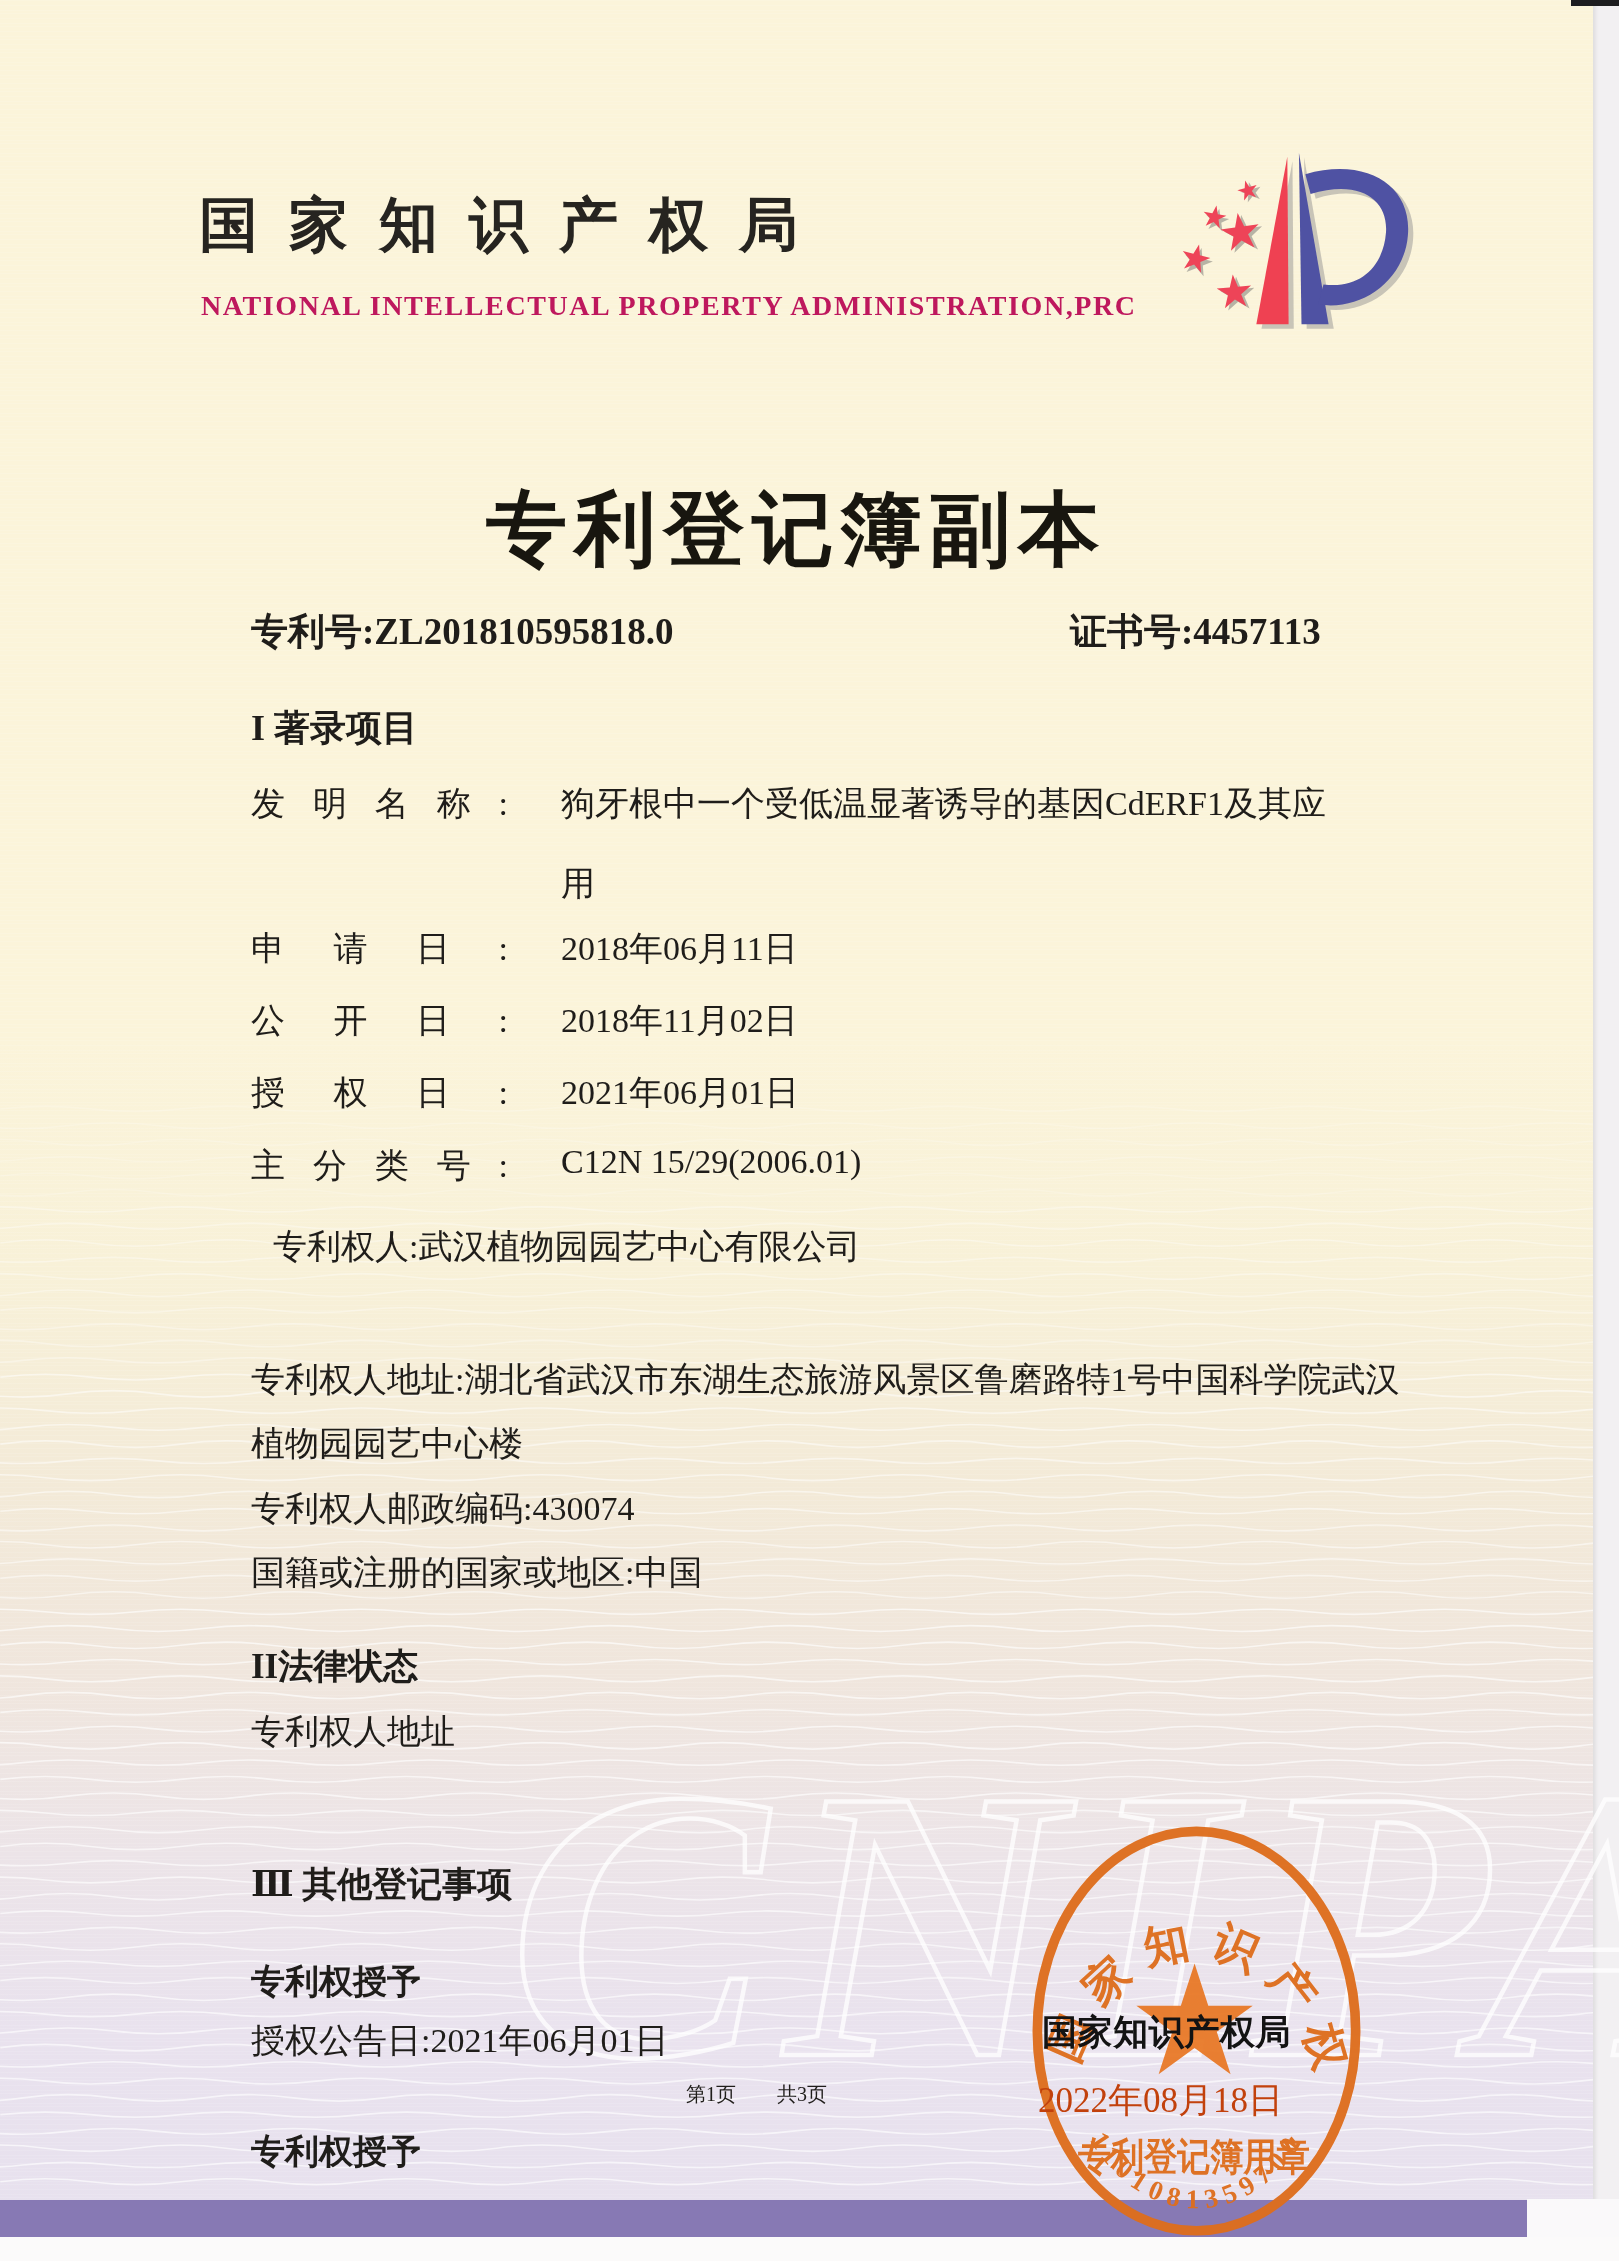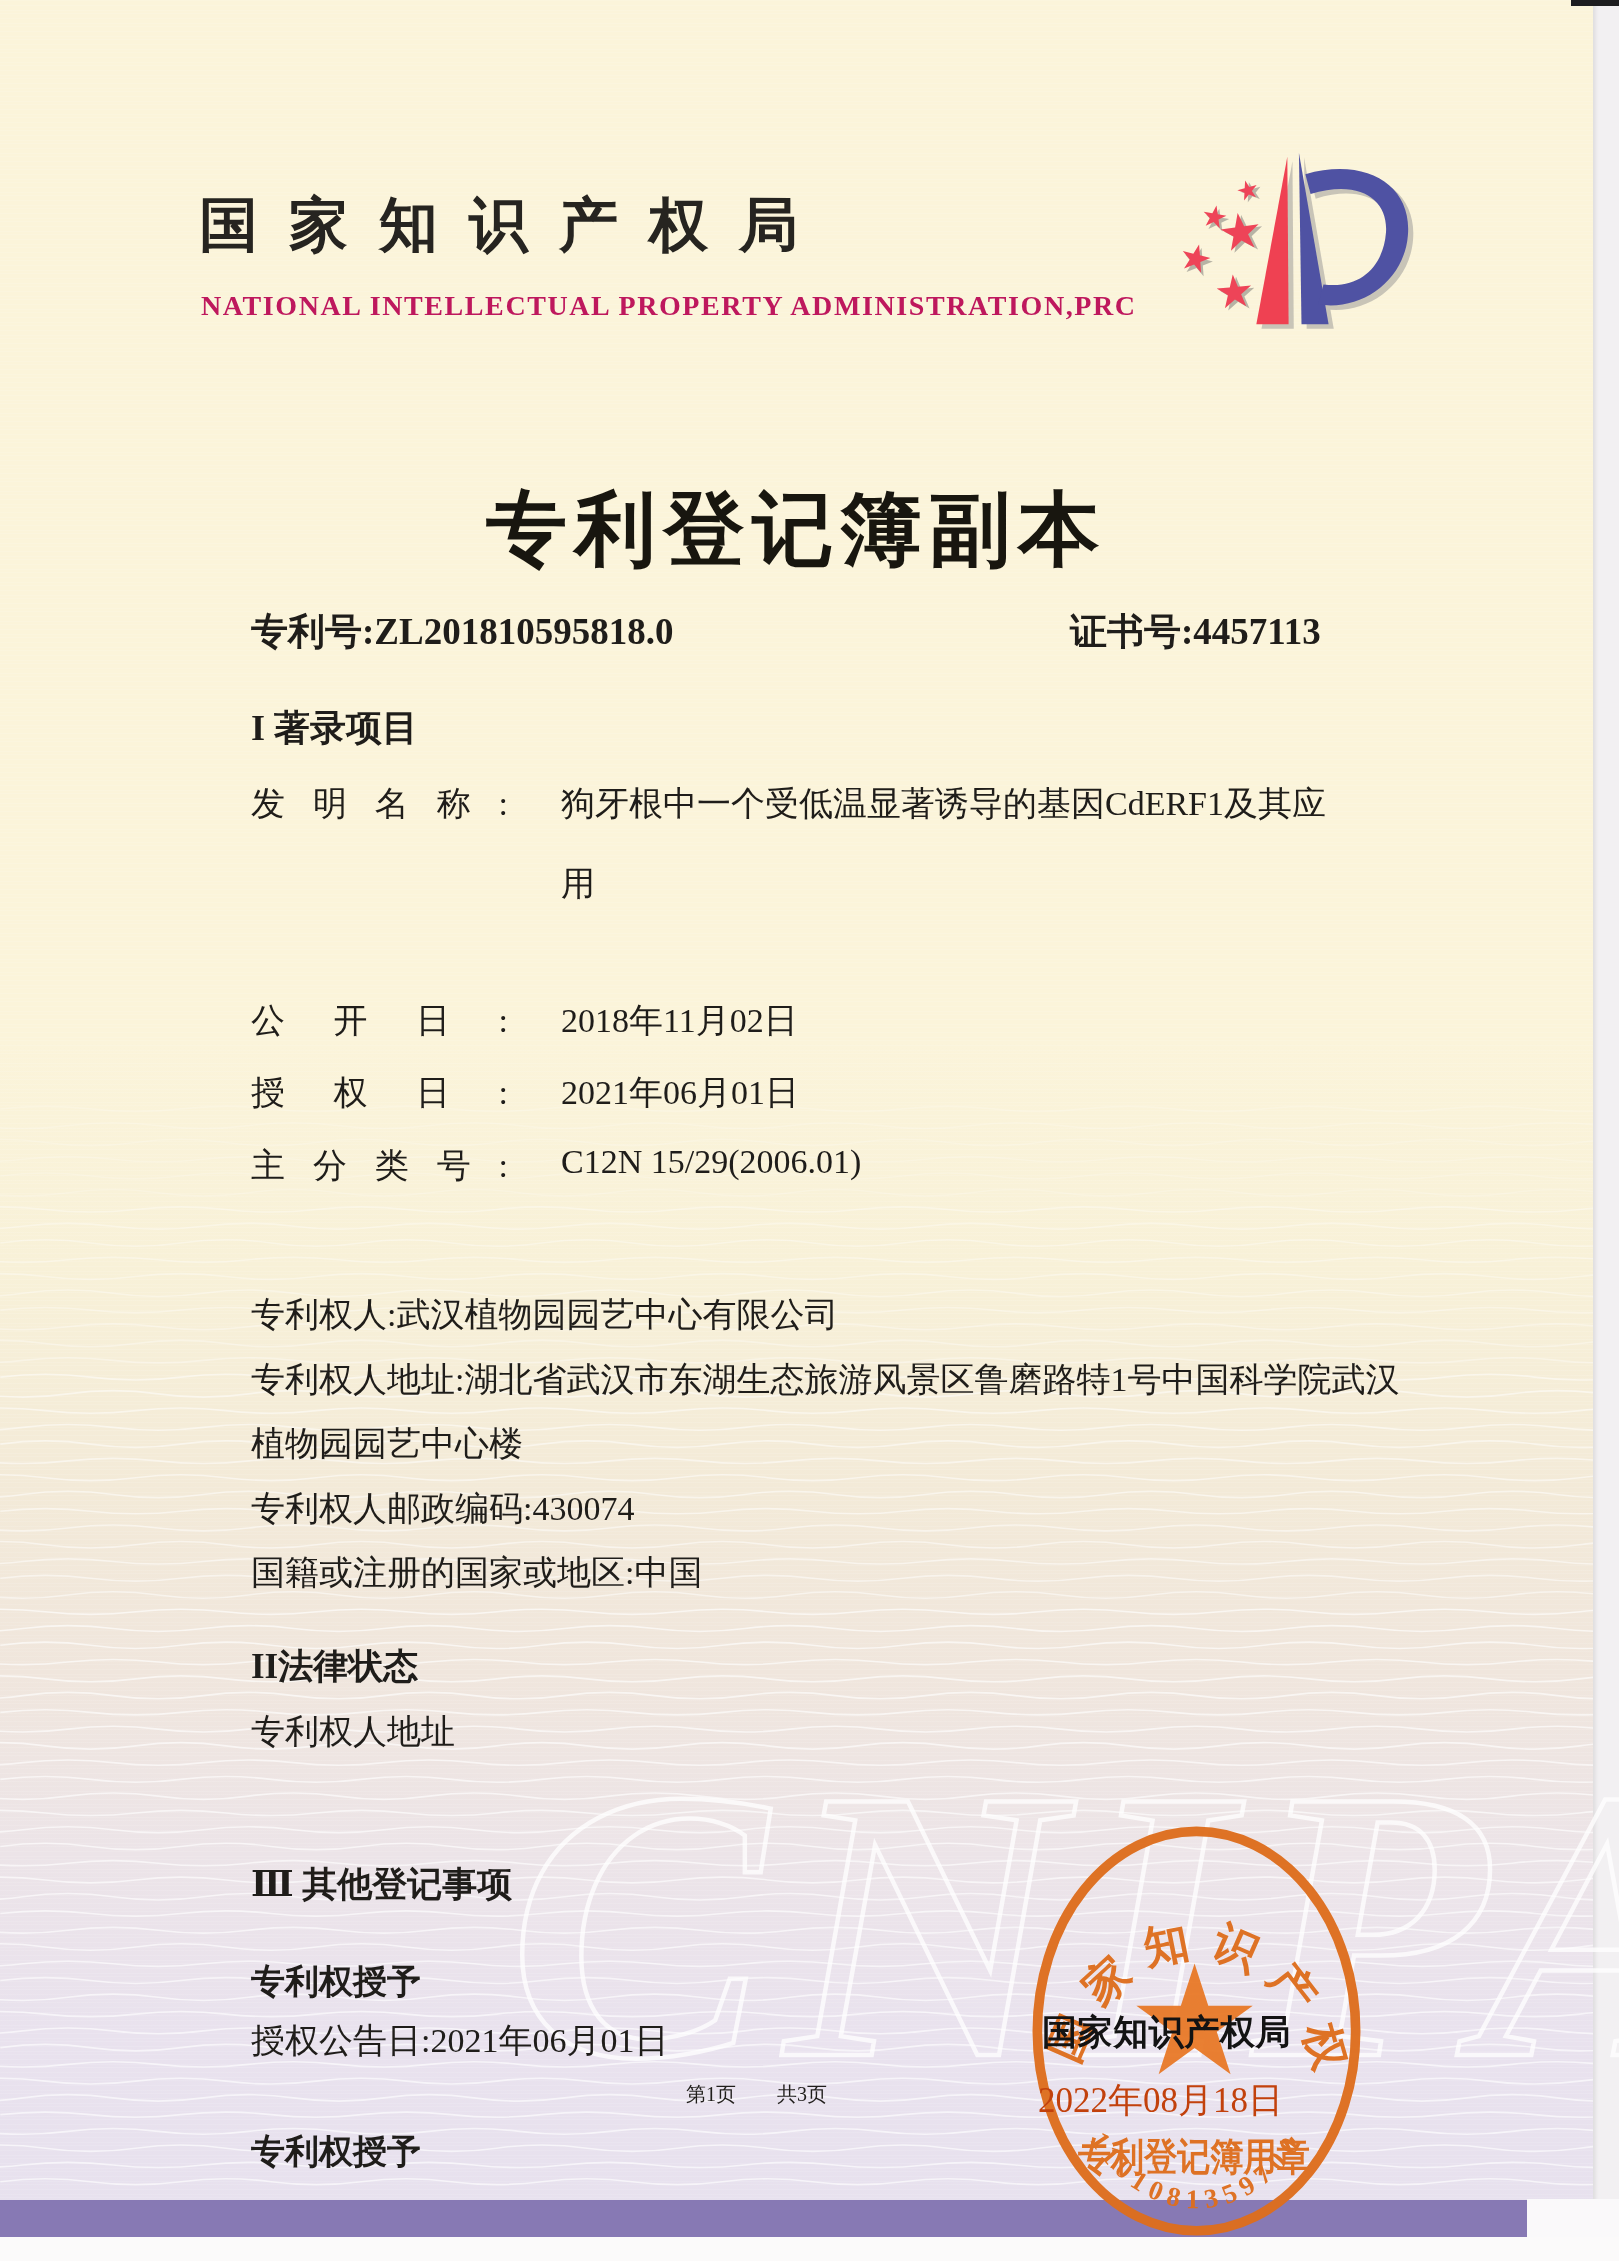--- a/index.html
+++ b/index.html
@@ -160,31 +160,34 @@
   <div class="patent-no">专利号:ZL201810595818.0</div>
   <div class="cert-no">证书号:4457113</div>
 
   <div class="sec1-head">I 著录项目</div>
 
   <div class="frow" style="top:781px;">
     <span class="flabel">发明名称:</span><span class="fvalue">狗牙根中一个受低温显著诱导的基因CdERF1及其应</span>
   </div>
   <div class="fvalue2">用</div>
 
+  <div class="frow" style="top:926px;">
+    <span class="flabel">申请日:</span><span class="fvalue">2018年06月11日</span>
+  </div>
   <div class="frow" style="top:998px;">
     <span class="flabel">公开日:</span><span class="fvalue">2018年11月02日</span>
   </div>
   <div class="frow" style="top:1070px;">
     <span class="flabel">授权日:</span><span class="fvalue">2021年06月01日</span>
   </div>
   <div class="frow" style="top:1143px;">
     <span class="flabel">主分类号:</span><span class="fvalue">C12N 15/29(2006.01)</span>
   </div>
 
-  <div class="holder" style="top:1292px;">专利权人:武汉植物园园艺中心有限公司</div>
+  <div class="holder" style="top:1224px;margin-left:22px;">专利权人:武汉植物园园艺中心有限公司</div>
   <div class="holder" style="top:1357px;">专利权人地址:湖北省武汉市东湖生态旅游风景区鲁磨路特1号中国科学院武汉</div>
   <div class="holder" style="top:1421px;">植物园园艺中心楼</div>
   <div class="holder" style="top:1486px;">专利权人邮政编码:430074</div>
   <div class="holder" style="top:1550px;">国籍或注册的国家或地区:中国</div>
 
   <div class="sec-head" style="top:1643px;">II法律状态</div>
   <div class="plain" style="top:1709px;">专利权人地址</div>
 
   <div class="sec-head" style="top:1861px;">Ⅲ 其他登记事项</div>
   <div class="sec-head" style="top:1959px;font-size:34px;">专利权授予</div>

